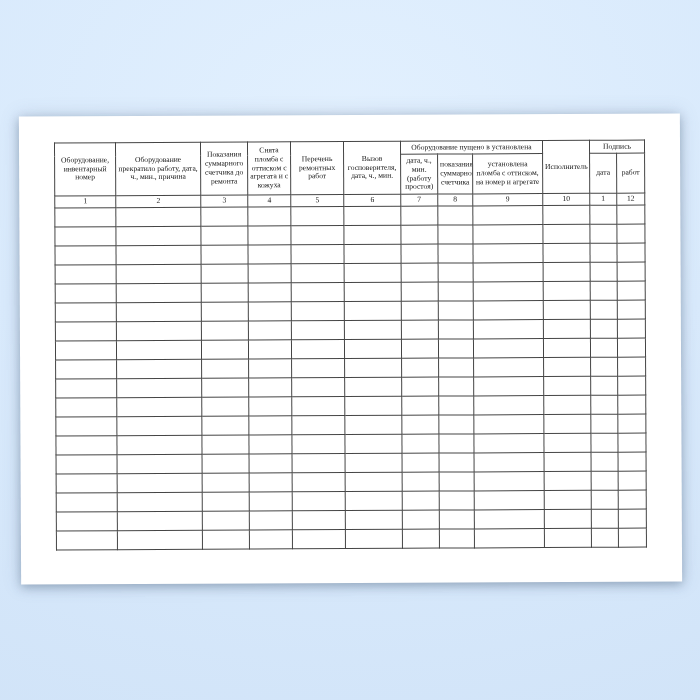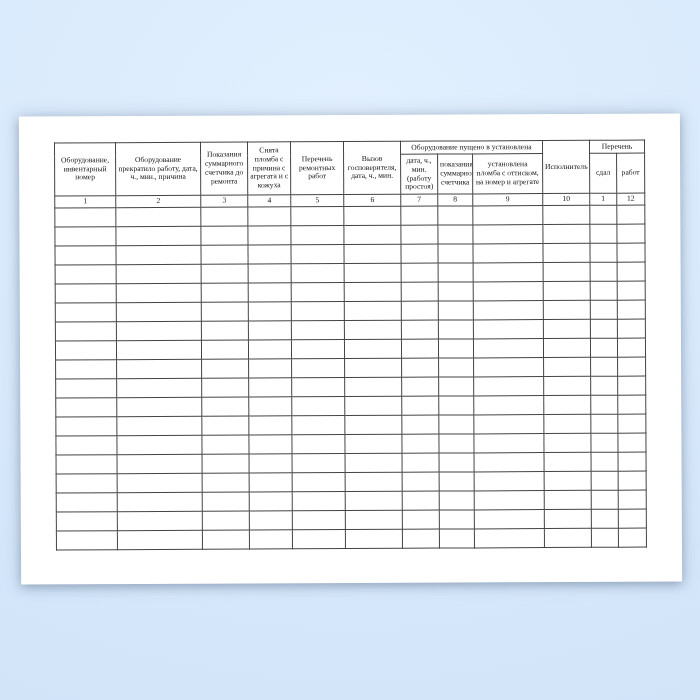--- a/index.html
+++ b/index.html
@@ -75,32 +75,32 @@
           <col style="width:70px">
         <col style="width:47px">
           <col style="width:27px">
           <col style="width:28px">
       </colgroup>
       <thead>
         <tr class="r-group">
           <th rowspan="2">Оборудование, инвентарный номер</th>
           <th rowspan="2">Оборудование прекратило работу, дата, ч., мин., причина</th>
           <th rowspan="2">Показания суммарного счетчика до ремонта</th>
-          <th rowspan="2">Снята пломба с причина с агрегата и с кожуха</th>
+          <th rowspan="2">Снята пломба с оттиском с агрегата и с кожуха</th>
           <th rowspan="2">Перечень ремонтных работ</th>
           <th rowspan="2">Вызов госповерителя, дата, ч., мин.</th>
           <th colspan="3">Оборудование пущено в установлена</th>
           <th rowspan="2">Исполнитель</th>
-          <th colspan="2">Перечень</th>
+          <th colspan="2">Подпись</th>
         </tr>
         <tr class="r-sub">
           <th>дата, ч., мин. (работу простоя)</th>
           <th>показания суммарного счетчика</th>
           <th>установлена пломба с оттиском, на номер и агрегате</th>
-          <th>сдал</th>
+          <th>дата</th>
           <th>работ</th>
         </tr>
         <tr class="r-num">
           <th>1</th>
           <th>2</th>
           <th>3</th>
           <th>4</th>
           <th>5</th>
           <th>6</th>
           <th>7</th>

